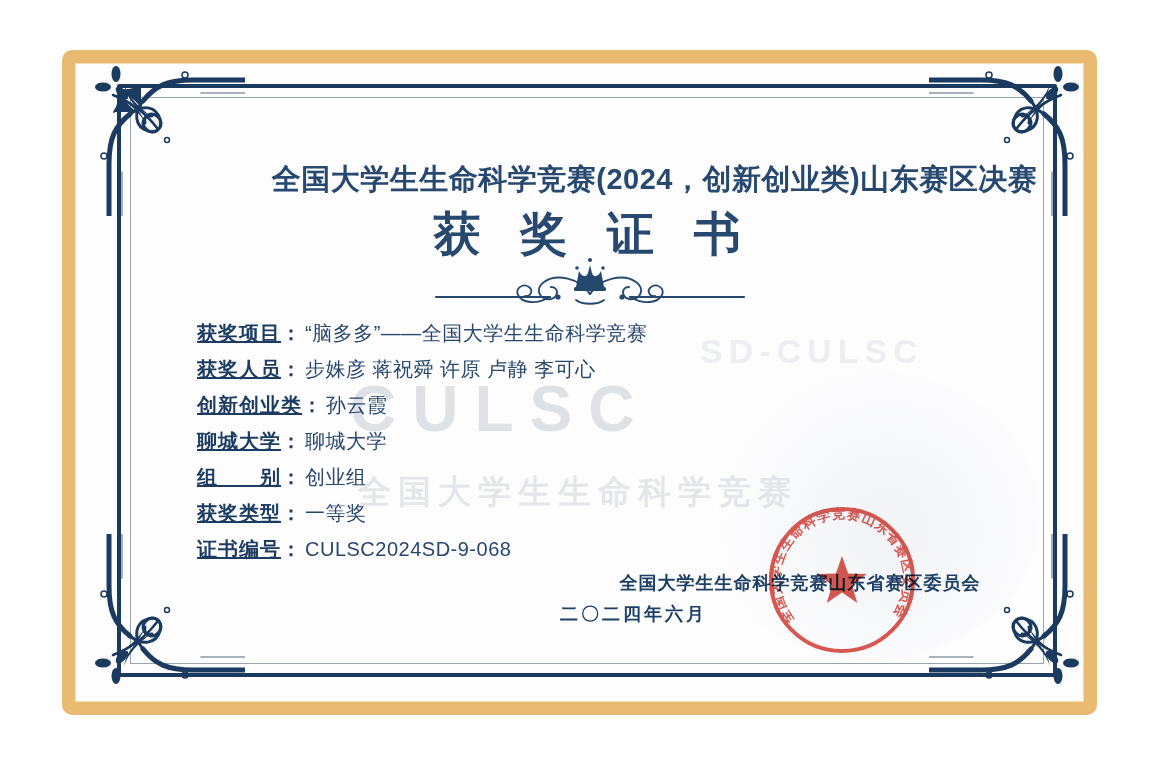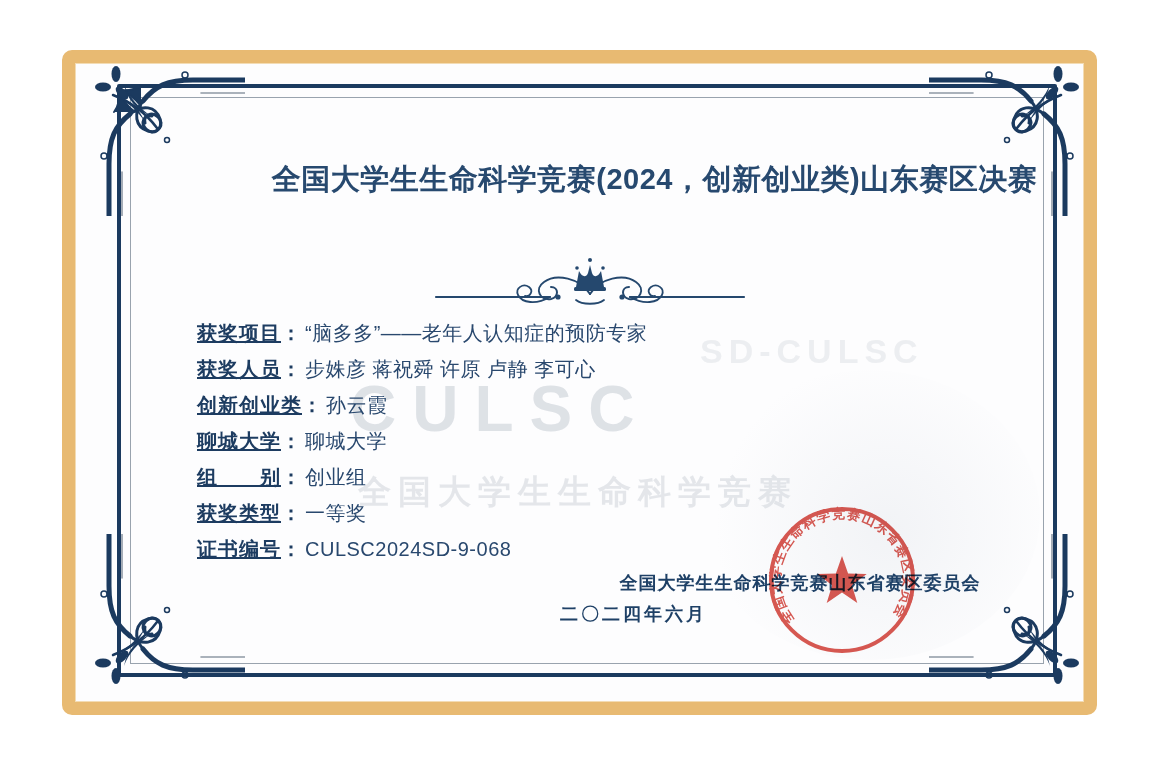--- a/index.html
+++ b/index.html
@@ -168,20 +168,21 @@
       <path d="M29,18 C33,30 44,42 56,50 C42,44 32,34 29,18 Z"></path>
     </g>
   </svg>
 
   <div class="wm-blob"></div>
   <div class="wm-right">SD-CULSC</div>
   <div class="wm-culsc">CULSC</div>
   <div class="wm-sub">全国大学生生命科学竞赛</div>
 
   <div class="header-title">全国大学生生命科学竞赛(2024，创新创业类)山东赛区决赛</div>
+  <div class="main-title">获 奖 证 书</div>
 
   <svg class="divider" viewBox="0 0 320 54">
     <g stroke="#25486e" fill="none" stroke-linecap="round">
       <path d="M6,41 L120,41" stroke-width="2.2"></path>
       <path d="M314,41 L200,41" stroke-width="2.2"></path>
       <path d="M160,38 C150,22 126,17 114,26 C104,33 110,45 121,43 C129,41 129,31 121,31" stroke-width="2"></path>
       <path d="M160,38 C170,22 194,17 206,26 C216,33 210,45 199,43 C191,41 191,31 199,31" stroke-width="2"></path>
       <path d="M120,41 C106,49 92,47 88,39 C85,32 93,27 99,31 C104,35 100,41 95,40" stroke-width="1.8"></path>
       <path d="M200,41 C214,49 228,47 232,39 C235,32 227,27 221,31 C216,35 220,41 225,40" stroke-width="1.8"></path>
       <path d="M146,44 C152,49 168,49 174,44" stroke-width="1.8"></path>
@@ -194,21 +195,21 @@
       <circle cx="173" cy="12" r="1.8"></circle>
       <path d="M146,31 L149,15 C152,21 156,22 158,17 L160,9 L162,17 C164,22 168,21 171,15 L174,31 Z"></path>
       <rect x="144" y="31" width="32" height="4" rx="1.5"></rect>
     </g>
   </svg>
 
   <div class="fields">
     <div class="field-row">
       <span class="flabel">获奖项目</span>
         <span class="fcolon">：</span>
-      <span class="fvalue">“脑多多”——老年人认知症的预防专家</span>
+      <span class="fvalue">“脑多多”——全国大学生生命科学竞赛</span>
     </div>
     <div class="field-row">
       <span class="flabel">获奖人员</span>
         <span class="fcolon">：</span>
       <span class="fvalue">步姝彦 蒋祝舜 许原 卢静 李可心</span>
     </div>
     <div class="field-row">
       <span class="flabel">创新创业类</span>
         <span class="fcolon">：</span>
       <span class="fvalue">孙云霞</span>

